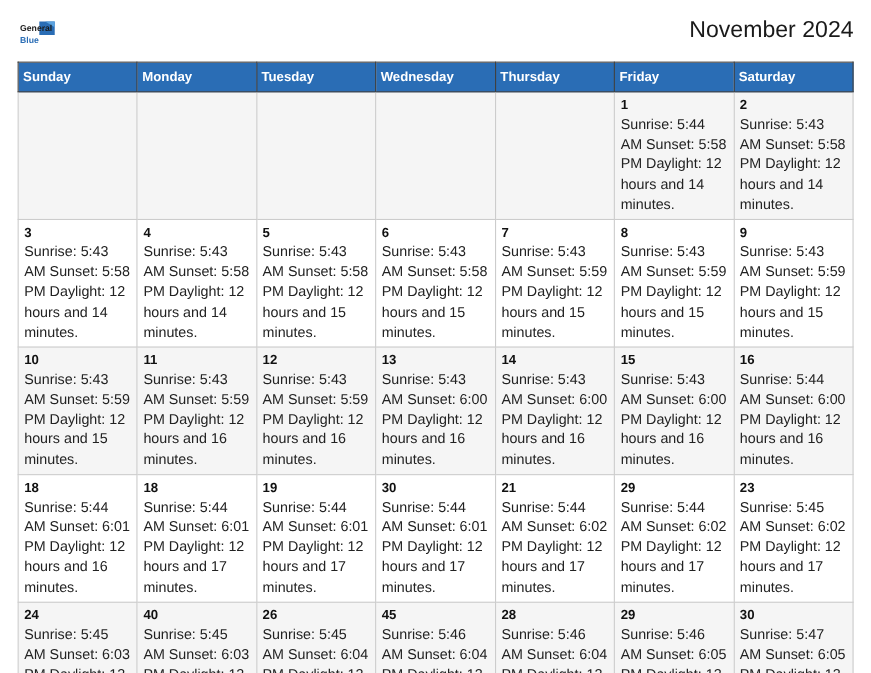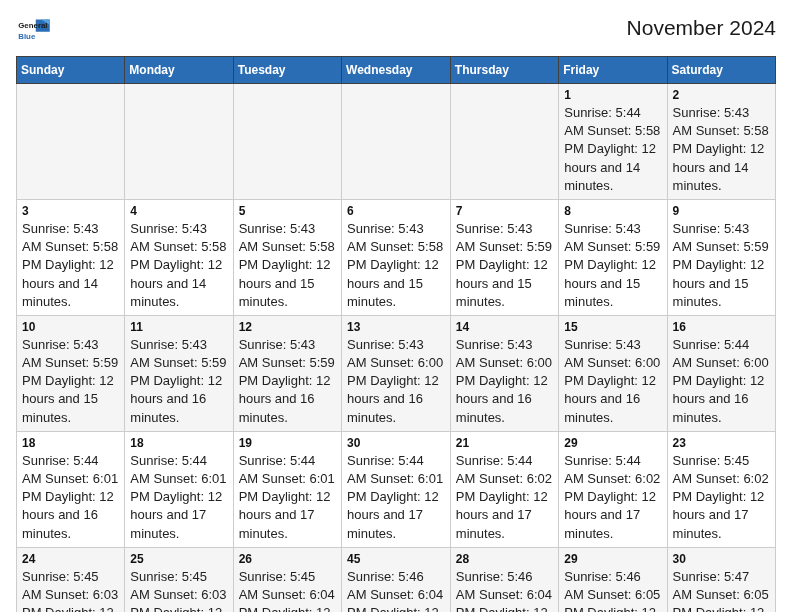--- a/index.html
+++ b/index.html
@@ -287,21 +287,21 @@
       </tr>
       <tr>
         <td>
           <div class="day-num">24</div>
           <div class="day-info">Sunrise: 5:45 AM
 Sunset: 6:03 PM
 Daylight: 12 hours
 and 17 minutes.</div>
         </td>
         <td>
-          <div class="day-num">25</div>
+          <div class="day-num">40</div>
           <div class="day-info">Sunrise: 5:45 AM
 Sunset: 6:03 PM
 Daylight: 12 hours
 and 18 minutes.</div>
         </td>
         <td>
           <div class="day-num">26</div>
           <div class="day-info">Sunrise: 5:45 AM
 Sunset: 6:04 PM
 Daylight: 12 hours

